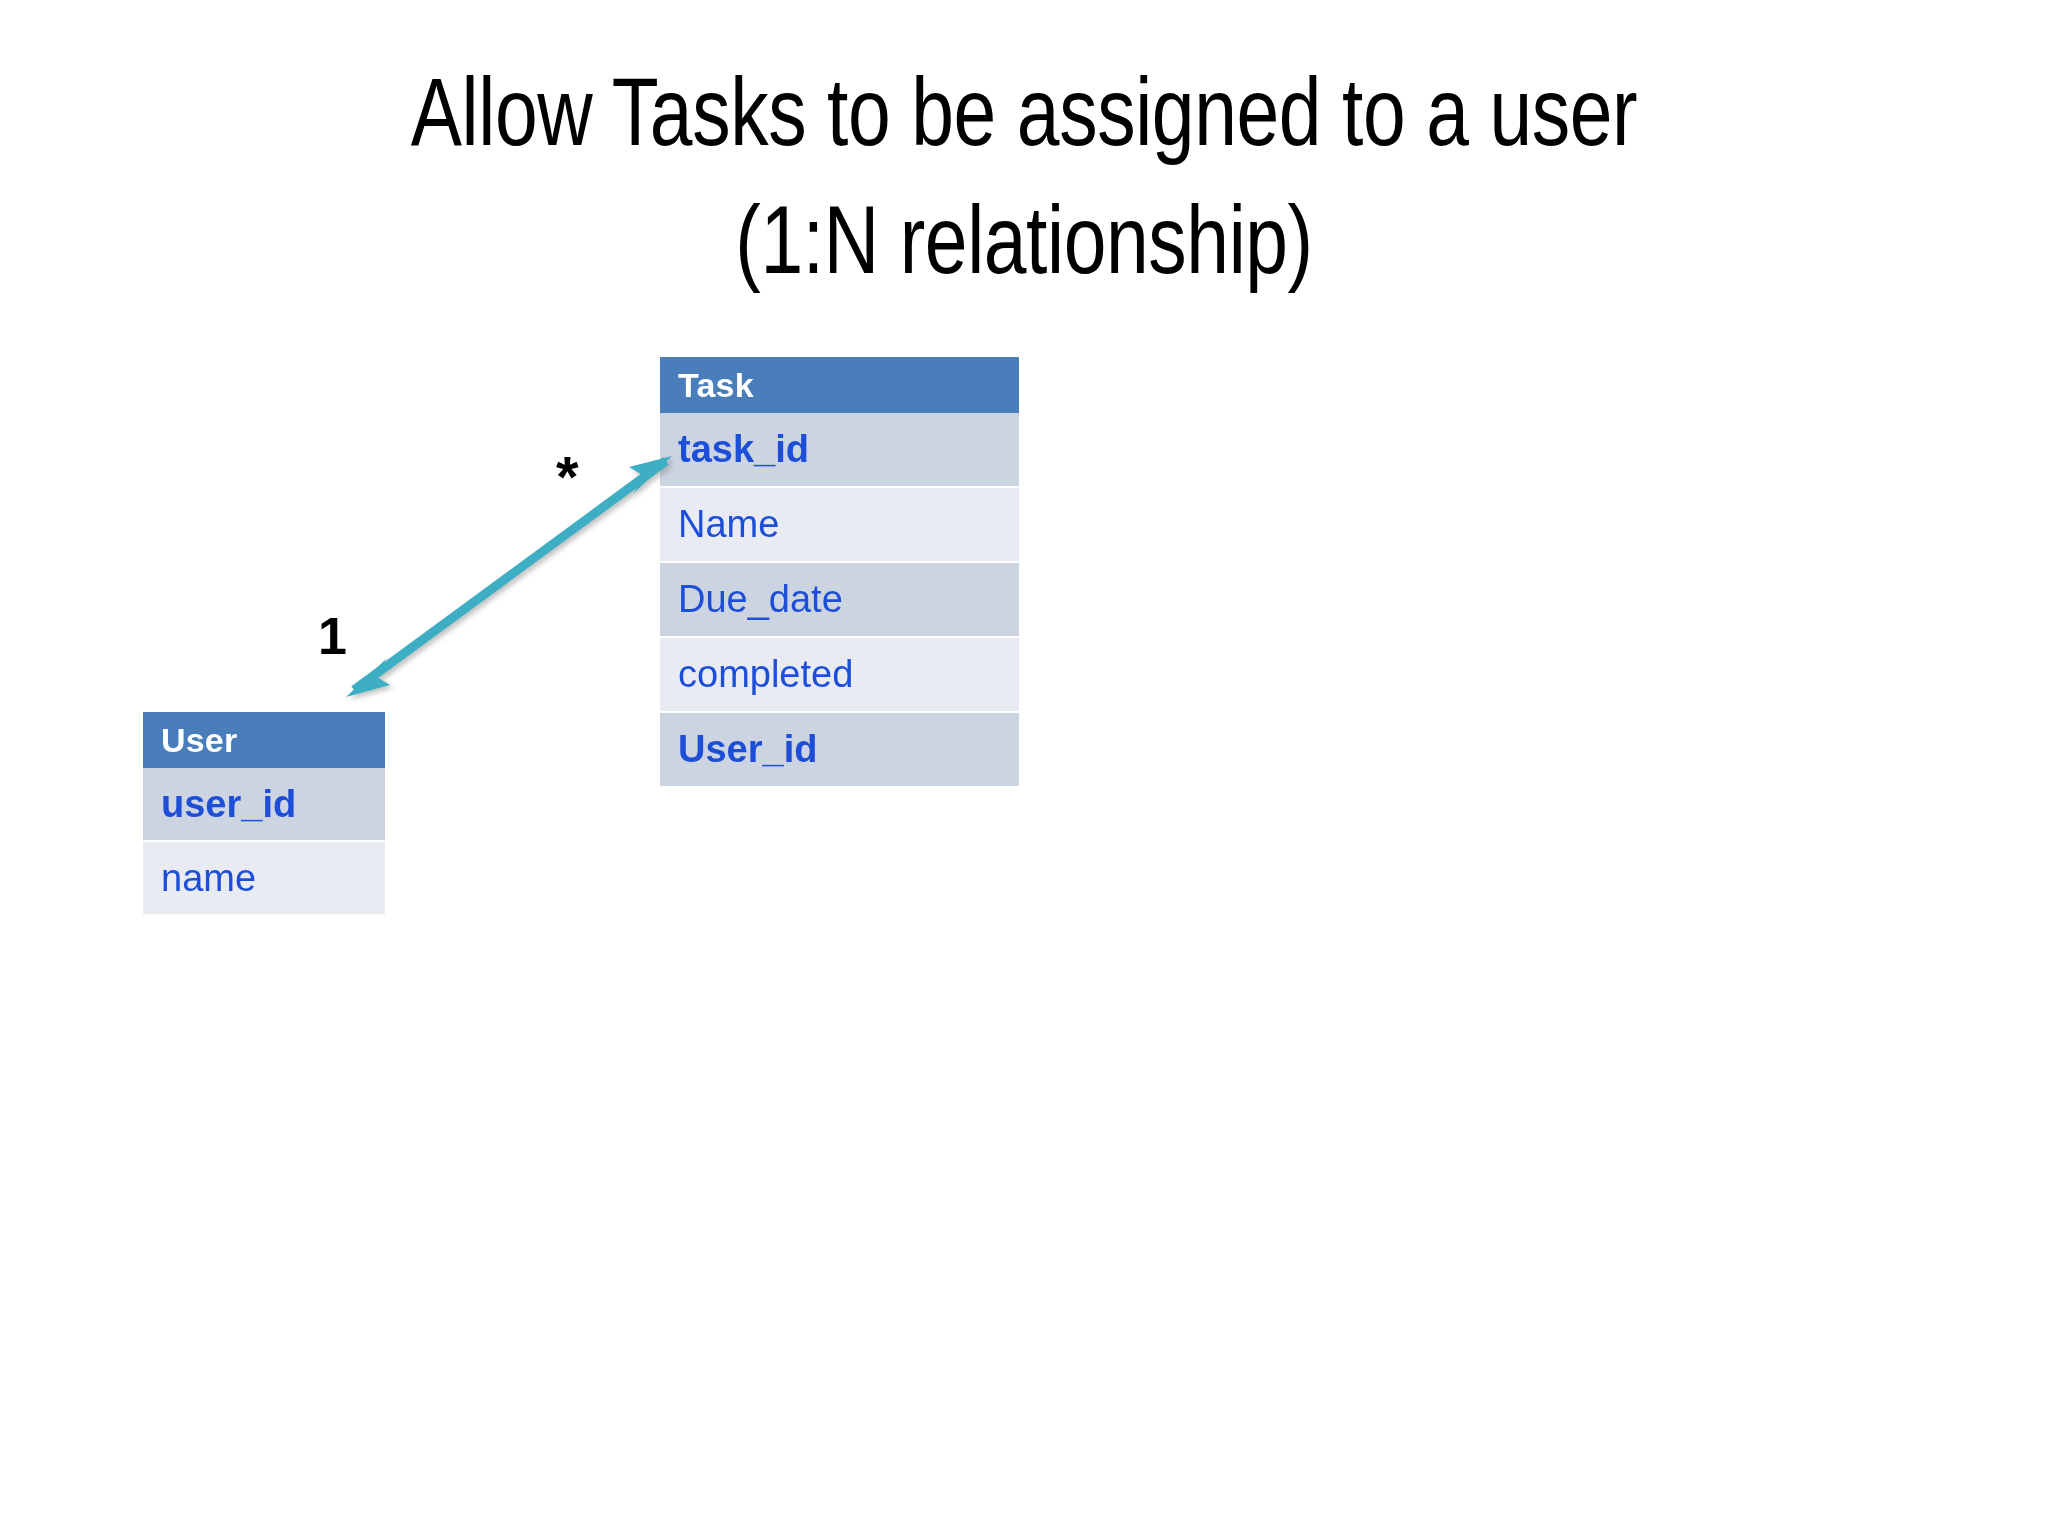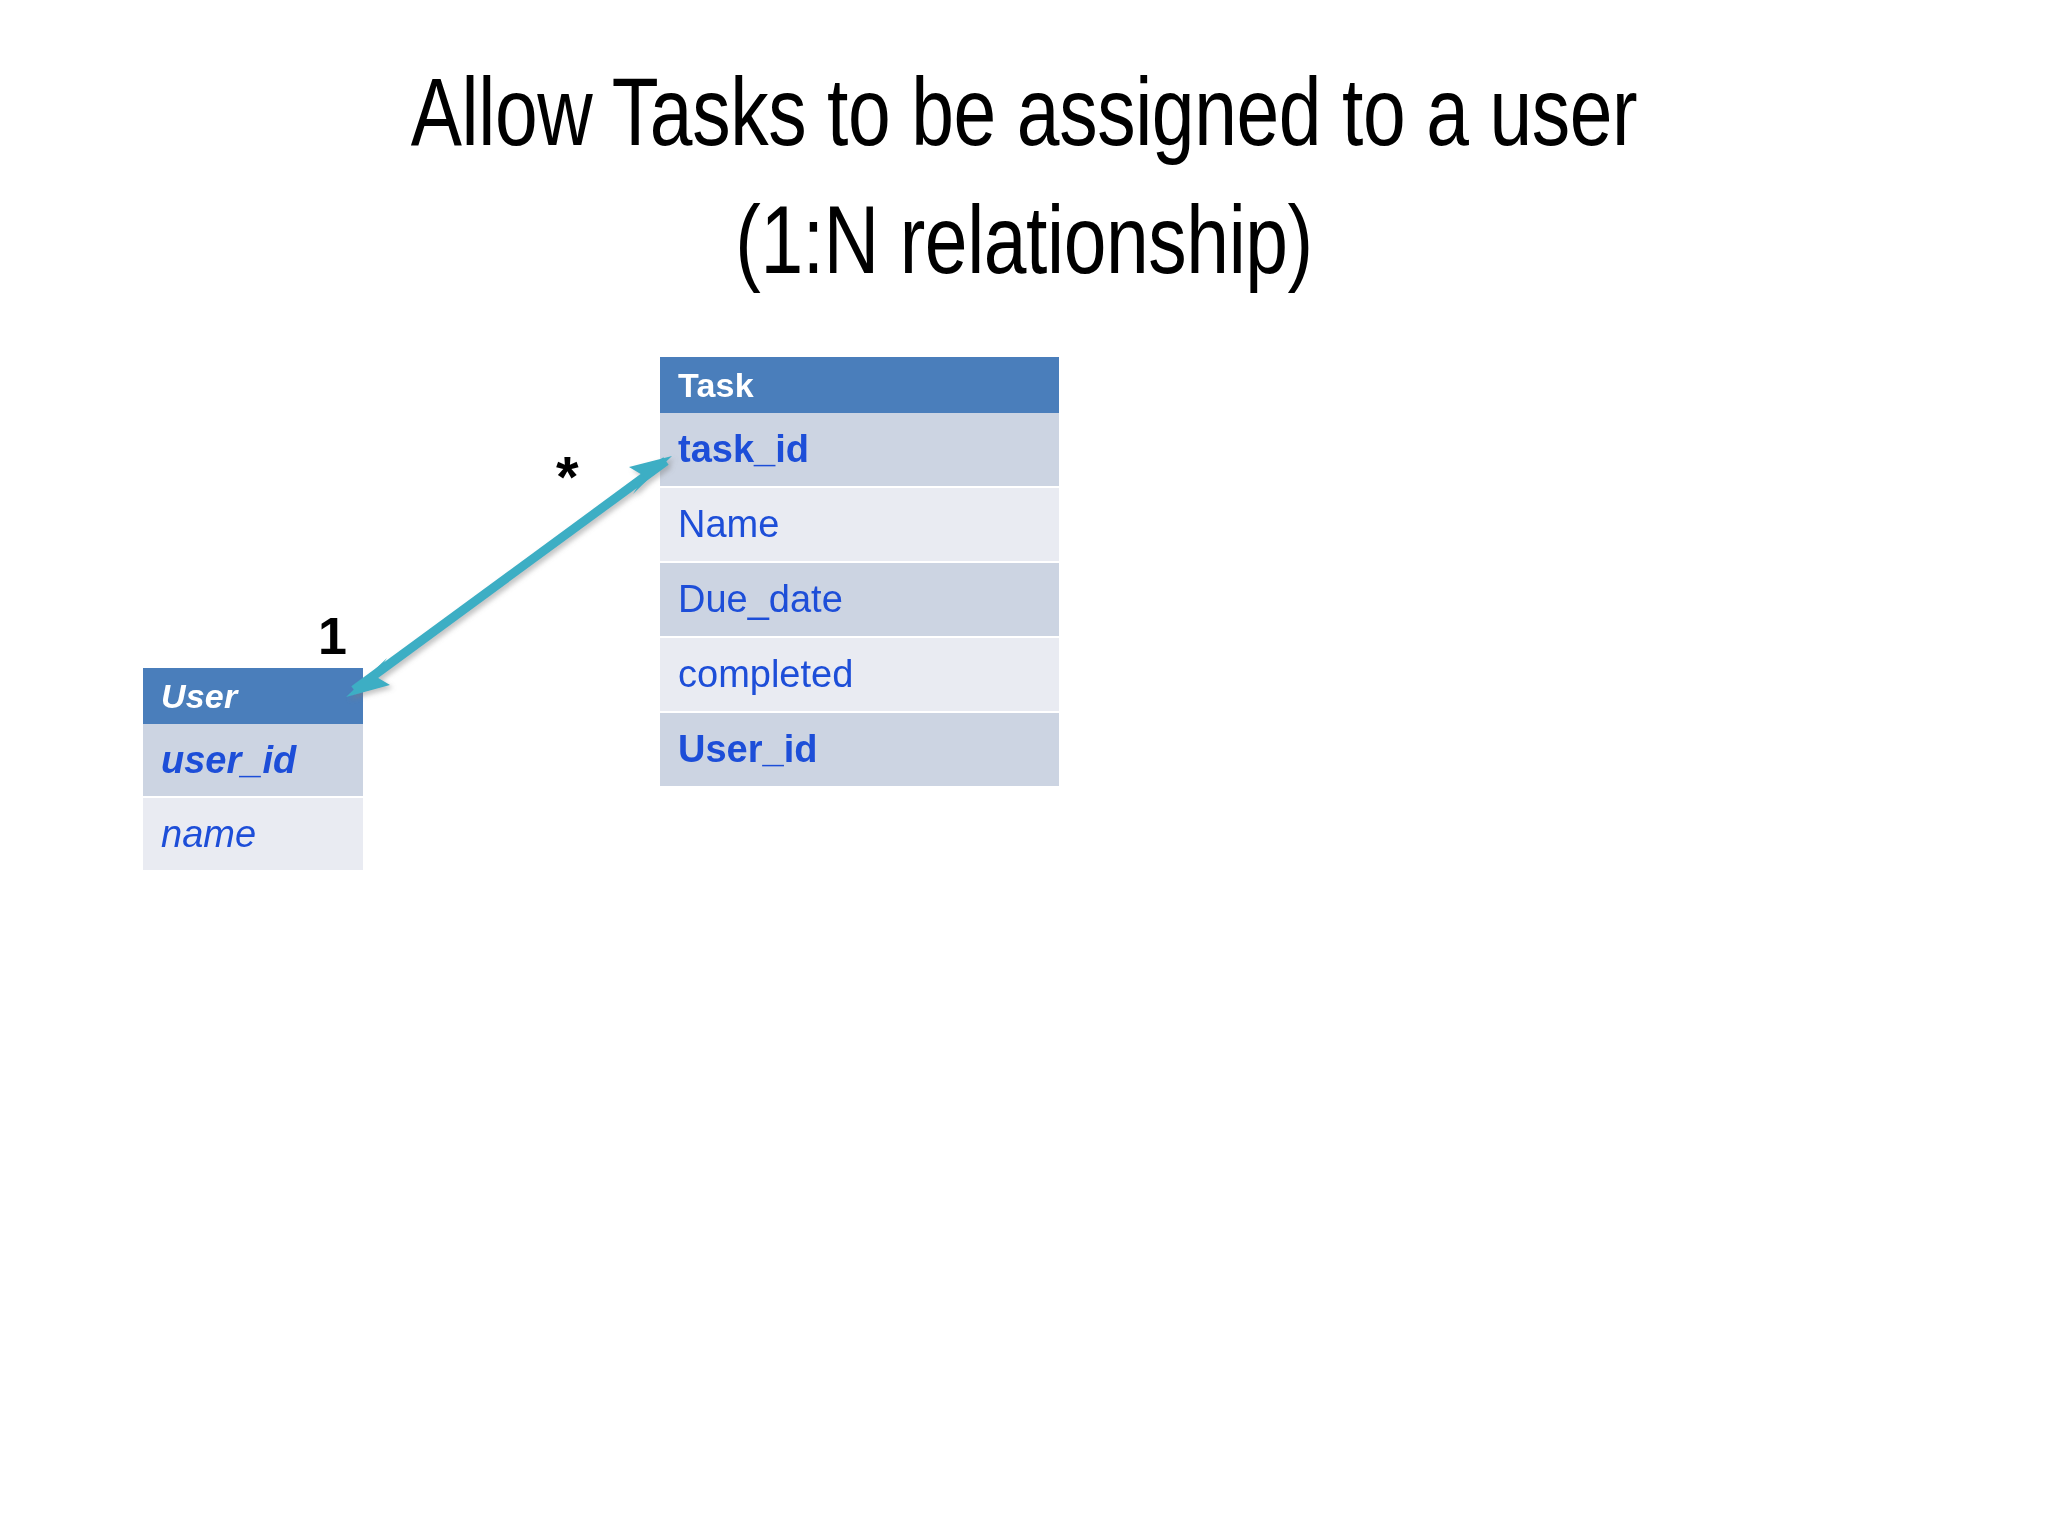--- a/index.html
+++ b/index.html
@@ -62,37 +62,36 @@
     border-bottom: 2px solid #ffffff;
   }
   .entity-row.shade-dark  { background: #ccd4e2; }
   .entity-row.shade-light { background: #e9ebf2; }
   .entity-row.key         { font-weight: bold; }
 
   
   #entity-task {
     left: 660px;
     top: 357px;
-    width: 399px;
+    width: 359px;
   }
   #entity-task .entity-header {
     height: 56px;
     font-size: 34px;
   }
   #entity-task .entity-row {
     height: 75px;
     font-size: 38px;
   }
 
   
   #entity-user {
     left: 143px;
-    top: 668px;
-    width: 220px;
-    font-style: italic;
+    top: 712px;
+    width: 242px;
   }
   #entity-user .entity-header {
     height: 56px;
     font-size: 34px;
   }
   #entity-user .entity-row {
     height: 74px;
     font-size: 38px;
   }
 

